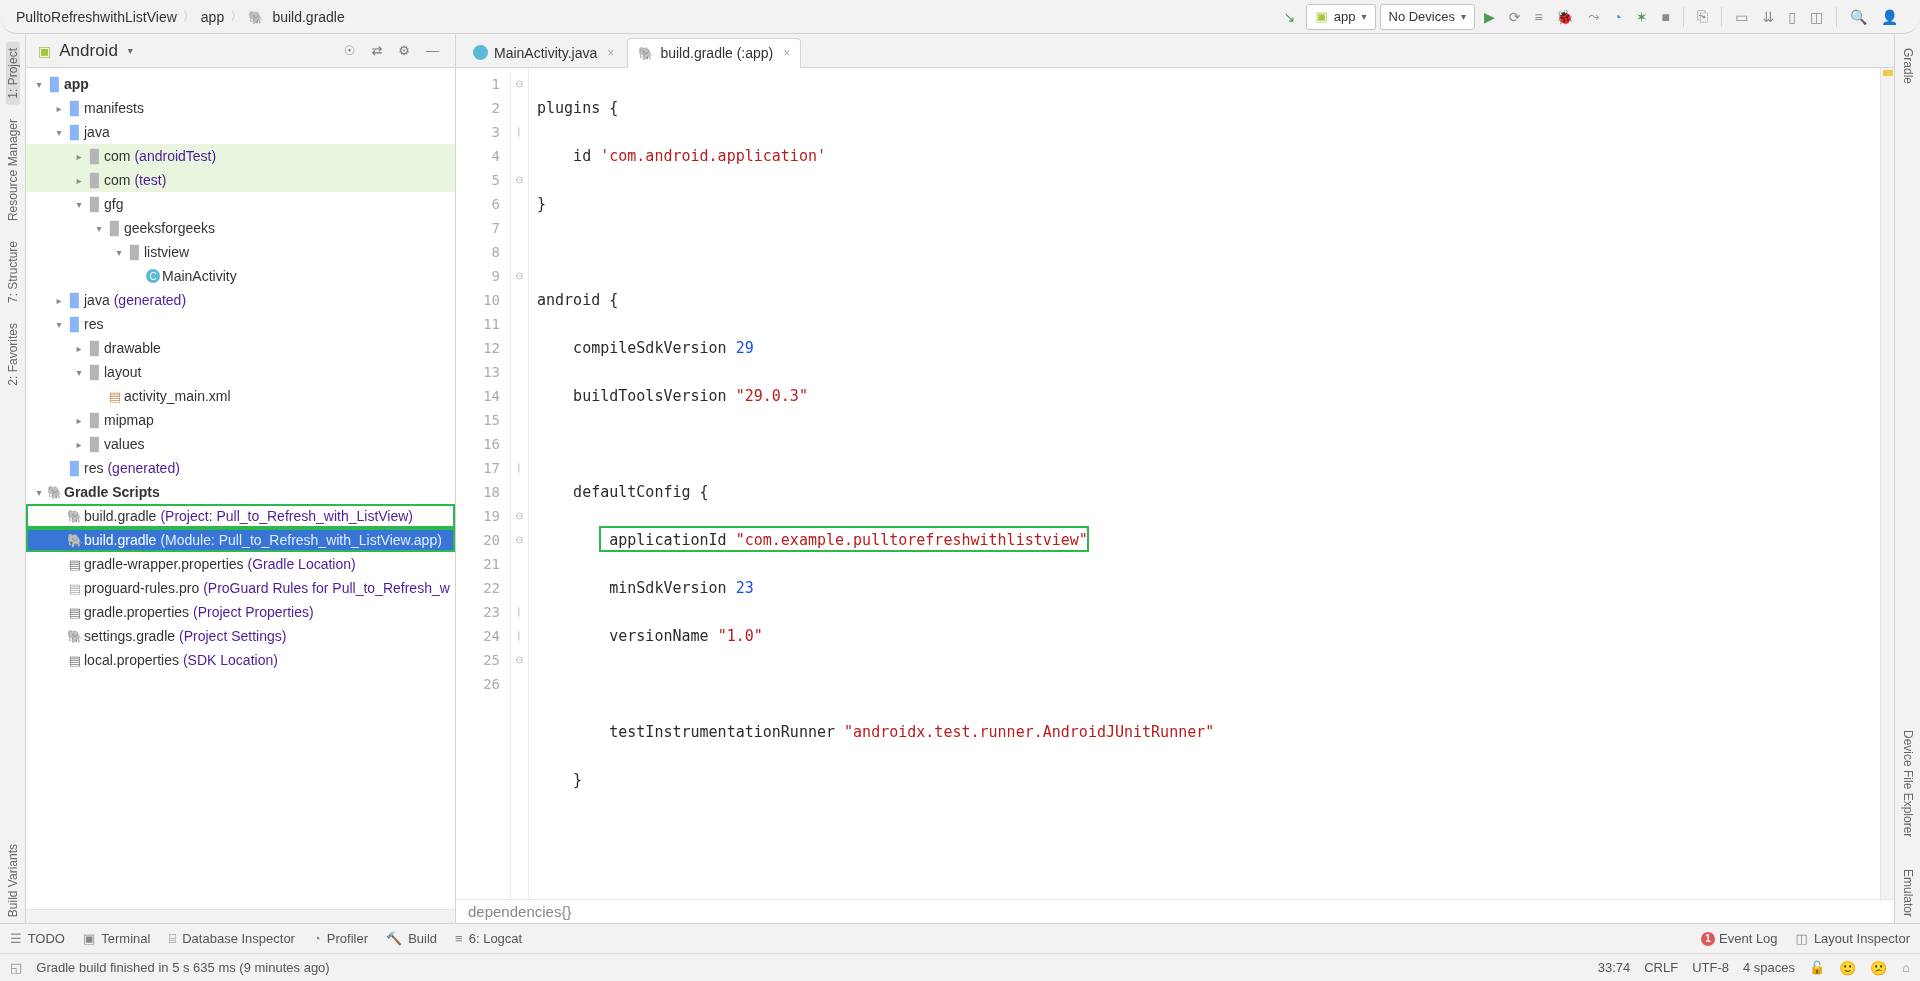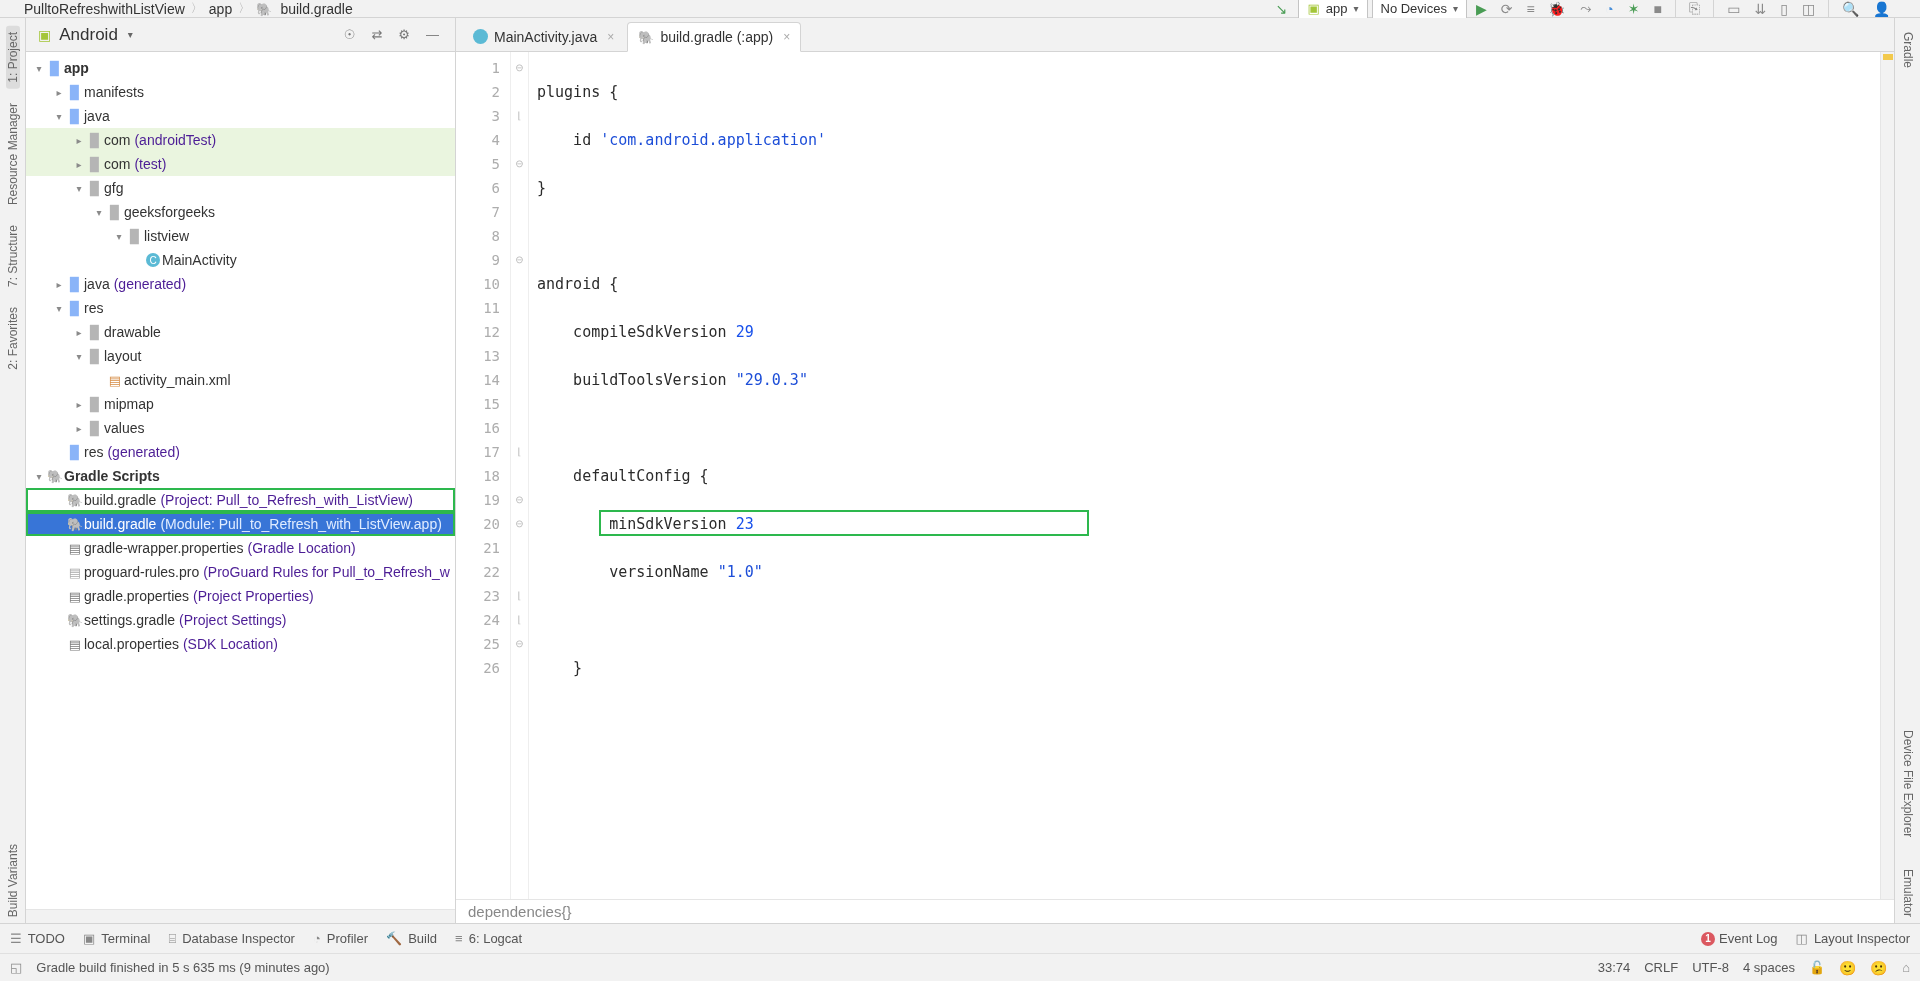--- a/index.html
+++ b/index.html
@@ -9,27 +9,28 @@
     background: #f2f2f2;
     color: #333;
     width: 1920px;
     height: 981px;
     overflow: hidden;
     display: flex;
     flex-direction: column;
   }
   
   .navbar {
-    height: 18px;
+    height: 34px;
     background: #f2f2f2;
     border-bottom: 1px solid #d4d4d4;
     display: flex;
     align-items: center;
-    padding: 0 24px;
+    padding: 0 16px;
     font-size: 14px;
+    border-radius: 17px;
   }
   .breadcrumb { display: flex; align-items: center; gap: 6px; }
   .breadcrumb span { color: #333; }
   .breadcrumb .sep { color: #aaa; font-size: 12px; }
   .breadcrumb .gradle-ico::before { content: "🐘"; font-size: 13px; filter: grayscale(70%); margin-right: 2px;}
   .navbar-spacer { flex: 1; }
   .navbar-right { display: flex; align-items: center; gap: 4px; }
   .nb-btn { padding: 3px 5px; border-radius: 3px; cursor: pointer; color: #6e6e6e; display:inline-flex; align-items:center; justify-content:center; }
   .device-select {
     height: 26px; border: 1px solid #c4c4c4; background: #fff; border-radius: 3px;
@@ -140,21 +141,21 @@
     text-align:right; padding: 4px 10px 4px 4px; line-height:24px;
   }
   .fold-col { width:18px; background:#fff; border-right:1px solid #eee; line-height:24px; font-size:10px; color:#bbb; text-align:center; padding-top:4px;}
   .fold-col div { height:24px; }
   .code-col {
     flex:1; font-family:'Menlo','Consolas',monospace; font-size:15px;
     padding:4px 0 4px 8px; line-height:24px; white-space:pre; overflow:auto; color:#2b2b2b;
   }
   .code-col .line { height:24px; }
   .num { color:#1750eb; }
-  .str { color:#1d4ed8; }
+  .str { color:#b91c1c; }
   .hl-box {
     position:absolute; border:2px solid #2db84d; pointer-events:none;
   }
   .code-wrap { position:relative; flex:1; display:flex; overflow:hidden;}
   .scroll-marker { width:14px; background:#f2f2f2; border-left:1px solid #e5e5e5; position:relative;}
   .scroll-marker .mark { position:absolute; left:2px; width:10px; height:6px; background:#f2c94c; }
   .scroll-marker .mark.top { top:2px; }
 
   .breadcrumb-bar {
     height:24px; border-top:1px solid #e5e5e5; background:#fff;
@@ -442,23 +443,25 @@
         <div class="code-col">
 <div class="line"><span>plugins {</span></div>
 <div class="line"><span>    id </span><span class="str">'com.android.application'</span></div>
 <div class="line"><span>}</span></div>
 <div class="line"></div>
 <div class="line"><span>android {</span></div>
 <div class="line"><span>    compileSdkVersion </span><span class="num">29</span></div>
 <div class="line"><span>    buildToolsVersion </span><span class="str">"29.0.3"</span></div>
 <div class="line"></div>
 <div class="line"><span>    defaultConfig {</span></div>
+<div class="line" id="line10"><span>        applicationId </span><span class="str">"com.example.pulltorefreshwithlistview"</span></div>
 <div class="line"><span>        minSdkVersion </span><span class="num">23</span></div>
 <div class="line"><span>        versionName </span><span class="str">"1.0"</span></div>
 <div class="line"></div>
+<div class="line"><span>        testInstrumentationRunner </span><span class="str">"androidx.test.runner.AndroidJUnitRunner"</span></div>
 <div class="line"><span>    }</span></div>
 
 
 
 
 
 
 
 
 

